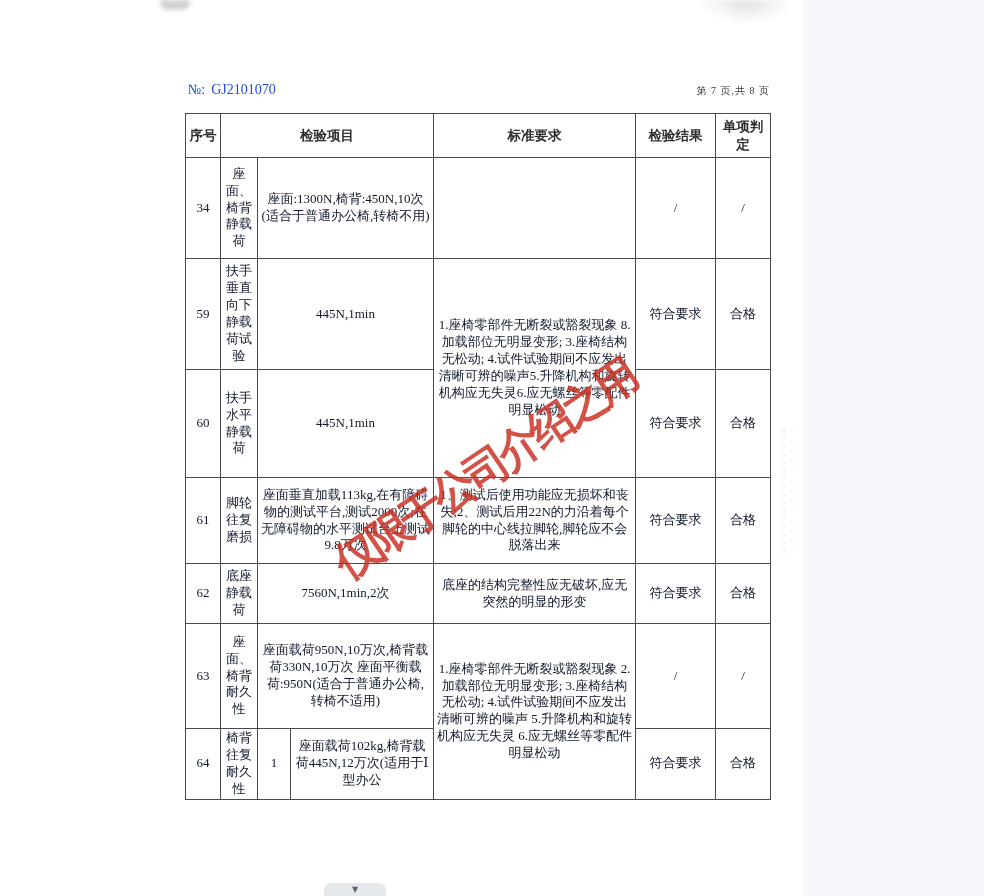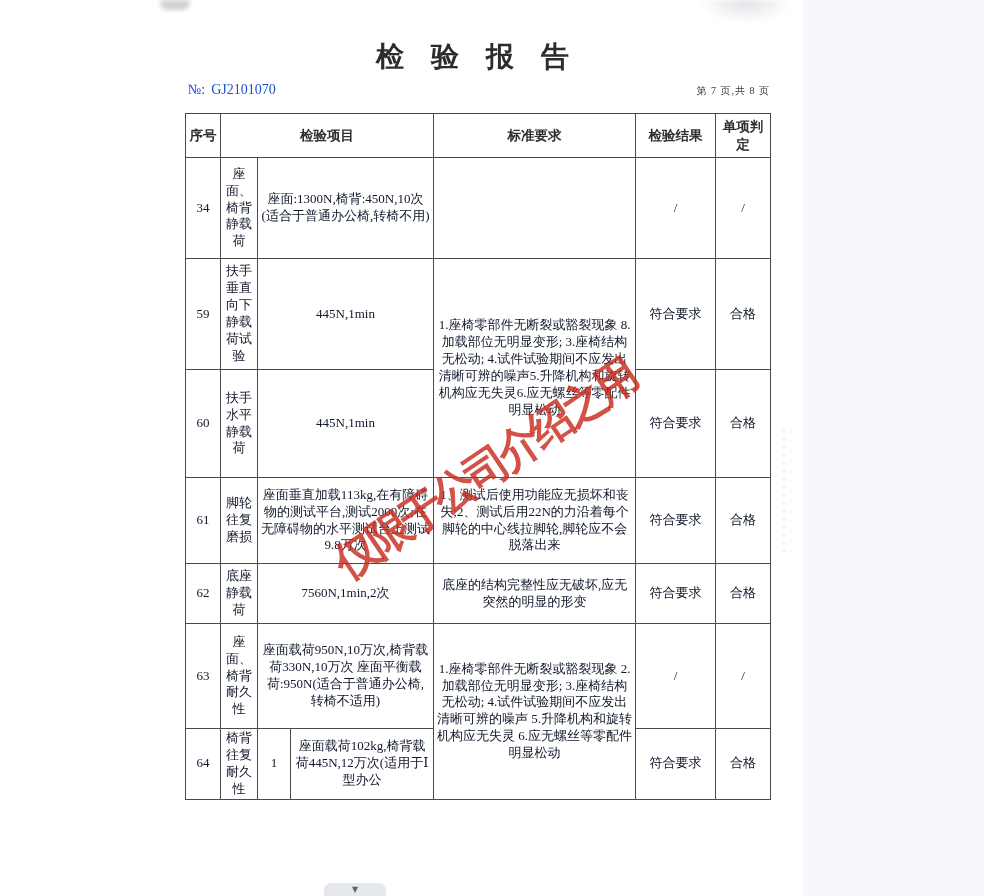--- a/index.html
+++ b/index.html
@@ -60,21 +60,20 @@
 </style>
 </head>
 <body>
 
 <div class="sheet">
 
   <div class="bg-right"></div>
   <div class="artifact artifact-top-left"></div>
   <div class="artifact artifact-top-right"></div>
 
-  <div class="doc-title">检 验 报 告</div>
 
   <div class="meta">
     <div class="report-no">
       <span>№:</span><span class="val">GJ2101070</span>
     </div>
     <div class="page-info">第 7 页,共 8 页</div>
   </div>
 
   <table class="report">
     <colgroup>

